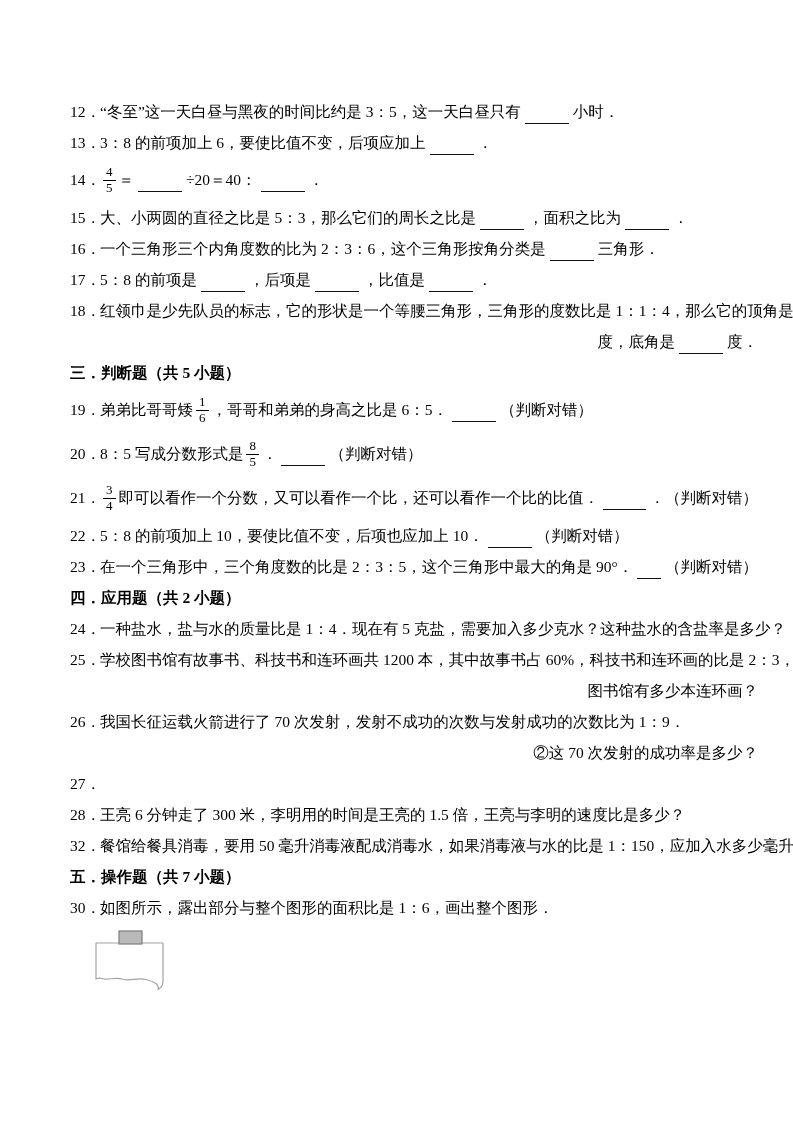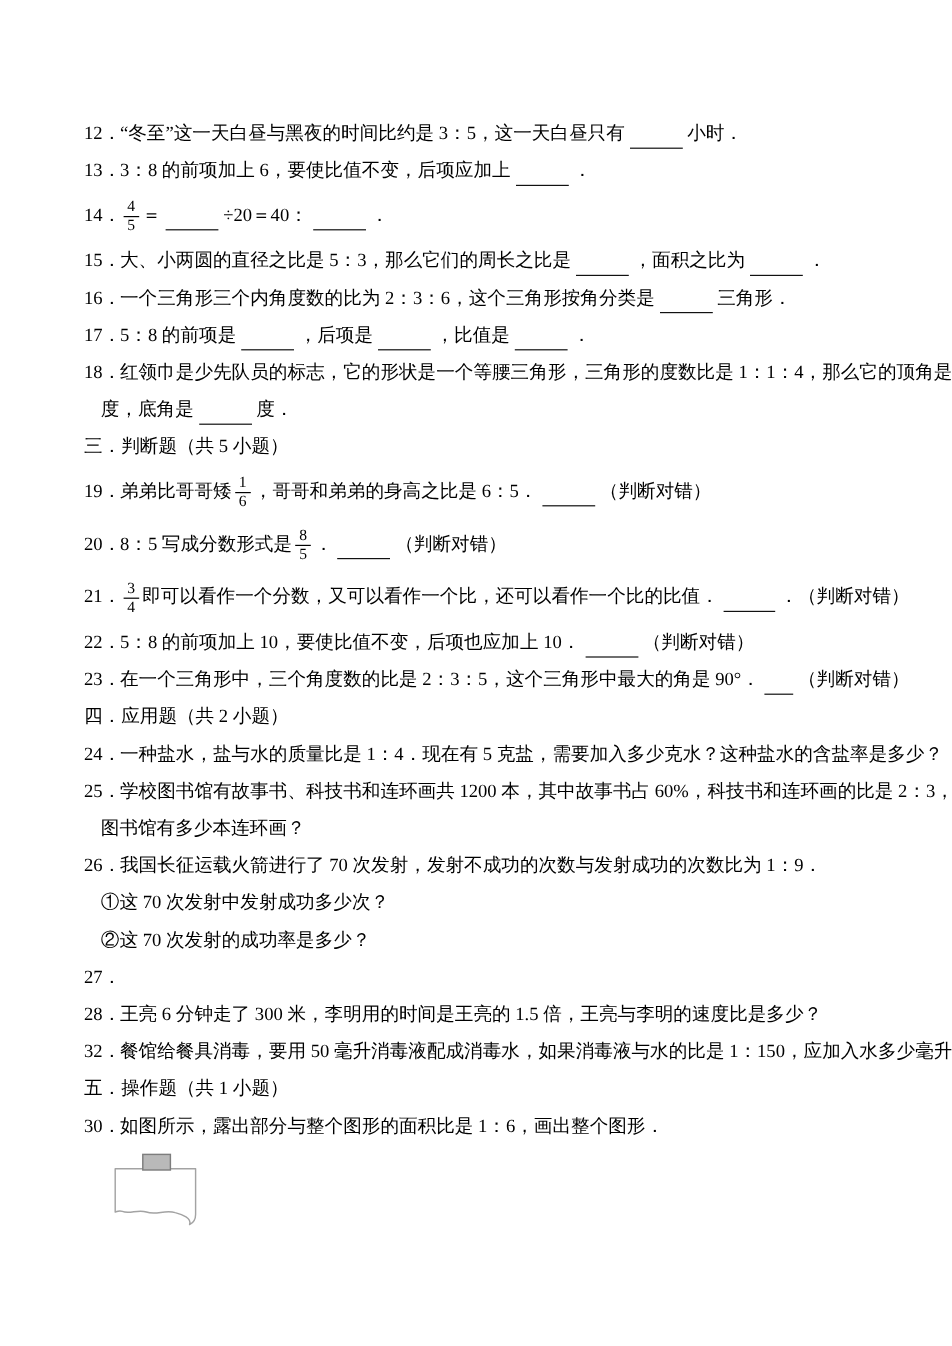--- a/index.html
+++ b/index.html
@@ -8,22 +8,22 @@
     font-family:"Liberation Serif","DejaVu Serif",serif;
     color:#000;
   }
   .page{position:relative;width:793px;height:1122px;background:#fff;overflow:hidden;}
   .content{position:absolute;left:70px;top:96px;width:688px;}
   .line{
     display:flex;align-items:center;height:31px;
     font-size:15.5px;white-space:pre;line-height:1;
   }
   .line.tall{height:44px;text-align:center;}
-  .line.header{font-weight:normal;}
-  .line.continuation{padding-left:14px;}
+  .line.header{font-weight:bold;}
+  .line.continuation{padding-left:14px;justify-content:flex-end;}
   .no{flex:0 0 30px;width:30px;}
   .txt{display:inline-block;}
   .blank{
     display:inline-block;width:44px;height:19px;
     border-bottom:1px solid #111;margin:0 4px;
     transform:translateY(2px);
   }
   .frac{
     display:inline-flex;flex-direction:column;align-items:center;
     font-size:13px;line-height:1.1;margin:0 3px;vertical-align:middle;
@@ -49,26 +49,25 @@
       <div class="line question tall"><span class="no">19．</span><span class="txt">弟弟比哥哥矮</span><span class="frac"><span class="fn">1</span><span class="fd">6</span></span><span class="txt">，哥哥和弟弟的身高之比是 6：5．</span><span class="blank"></span><span class="txt">（判断对错）</span></div>
       <div class="line question tall"><span class="no">20．</span><span class="txt">8：5 写成分数形式是</span><span class="frac"><span class="fn">8</span><span class="fd">5</span></span><span class="txt">．</span><span class="blank"></span><span class="txt">（判断对错）</span></div>
       <div class="line question tall"><span class="no">21．</span><span class="frac"><span class="fn">3</span><span class="fd">4</span></span><span class="txt">即可以看作一个分数，又可以看作一个比，还可以看作一个比的比值．</span><span class="blank"></span><span class="txt">．（判断对错）</span></div>
       <div class="line question"><span class="no">22．</span><span class="txt">5：8 的前项加上 10，要使比值不变，后项也应加上 10．</span><span class="blank"></span><span class="txt">（判断对错）</span></div>
       <div class="line question"><span class="no">23．</span><span class="txt">在一个三角形中，三个角度数的比是 2：3：5，这个三角形中最大的角是 90°．</span><span class="blank"></span><span class="txt">（判断对错）</span></div>
       <div class="line header"><span class="txt">四．应用题（共 2 小题）</span></div>
       <div class="line question"><span class="no">24．</span><span class="txt">一种盐水，盐与水的质量比是 1：4．现在有 5 克盐，需要加入多少克水？这种盐水的含盐率是多少？</span></div>
       <div class="line question"><span class="no">25．</span><span class="txt">学校图书馆有故事书、科技书和连环画共 1200 本，其中故事书占 60%，科技书和连环画的比是 2：3，</span></div>
       <div class="line continuation"><span class="txt">图书馆有多少本连环画？</span></div>
       <div class="line question"><span class="no">26．</span><span class="txt">我国长征运载火箭进行了 70 次发射，发射不成功的次数与发射成功的次数比为 1：9．</span></div>
-      <div class="line continuation"><span class="txt">①这 70 次发射中发射成功多少次？</span></div>
       <div class="line continuation"><span class="txt">②这 70 次发射的成功率是多少？</span></div>
       <div class="line question"><span class="no">27．</span></div>
       <div class="line question"><span class="no">28．</span><span class="txt">王亮 6 分钟走了 300 米，李明用的时间是王亮的 1.5 倍，王亮与李明的速度比是多少？</span></div>
       <div class="line question"><span class="no">32．</span><span class="txt">餐馆给餐具消毒，要用 50 毫升消毒液配成消毒水，如果消毒液与水的比是 1：150，应加入水多少毫升？</span></div>
-      <div class="line header"><span class="txt">五．操作题（共 1 小题）</span></div>
+      <div class="line header"><span class="txt">五．操作题（共 7 小题）</span></div>
       <div class="line question"><span class="no">30．</span><span class="txt">如图所示，露出部分与整个图形的面积比是 1：6，画出整个图形．</span></div>
   <div class="figure-wrap">
     <svg width="80" height="64" viewBox="0 0 80 64">
       <path d="M2 14 L69 14 L69 52 C69 56 67 59 64 60.5 C66 55 58 52 52 50.5 C43 48 36 53 28 50 C21 47.5 14 52 8 49.5 C5.5 48.5 3.5 49.5 2 50 Z" fill="#ffffff" stroke="#a3a3a3" stroke-width="1.2" stroke-linejoin="round"></path>
       <rect x="25" y="2" width="23" height="13" fill="#b9b9b9" stroke="#7d7d7d" stroke-width="1.2"></rect>
     </svg>
   </div>
 </div>
 </div>
 

